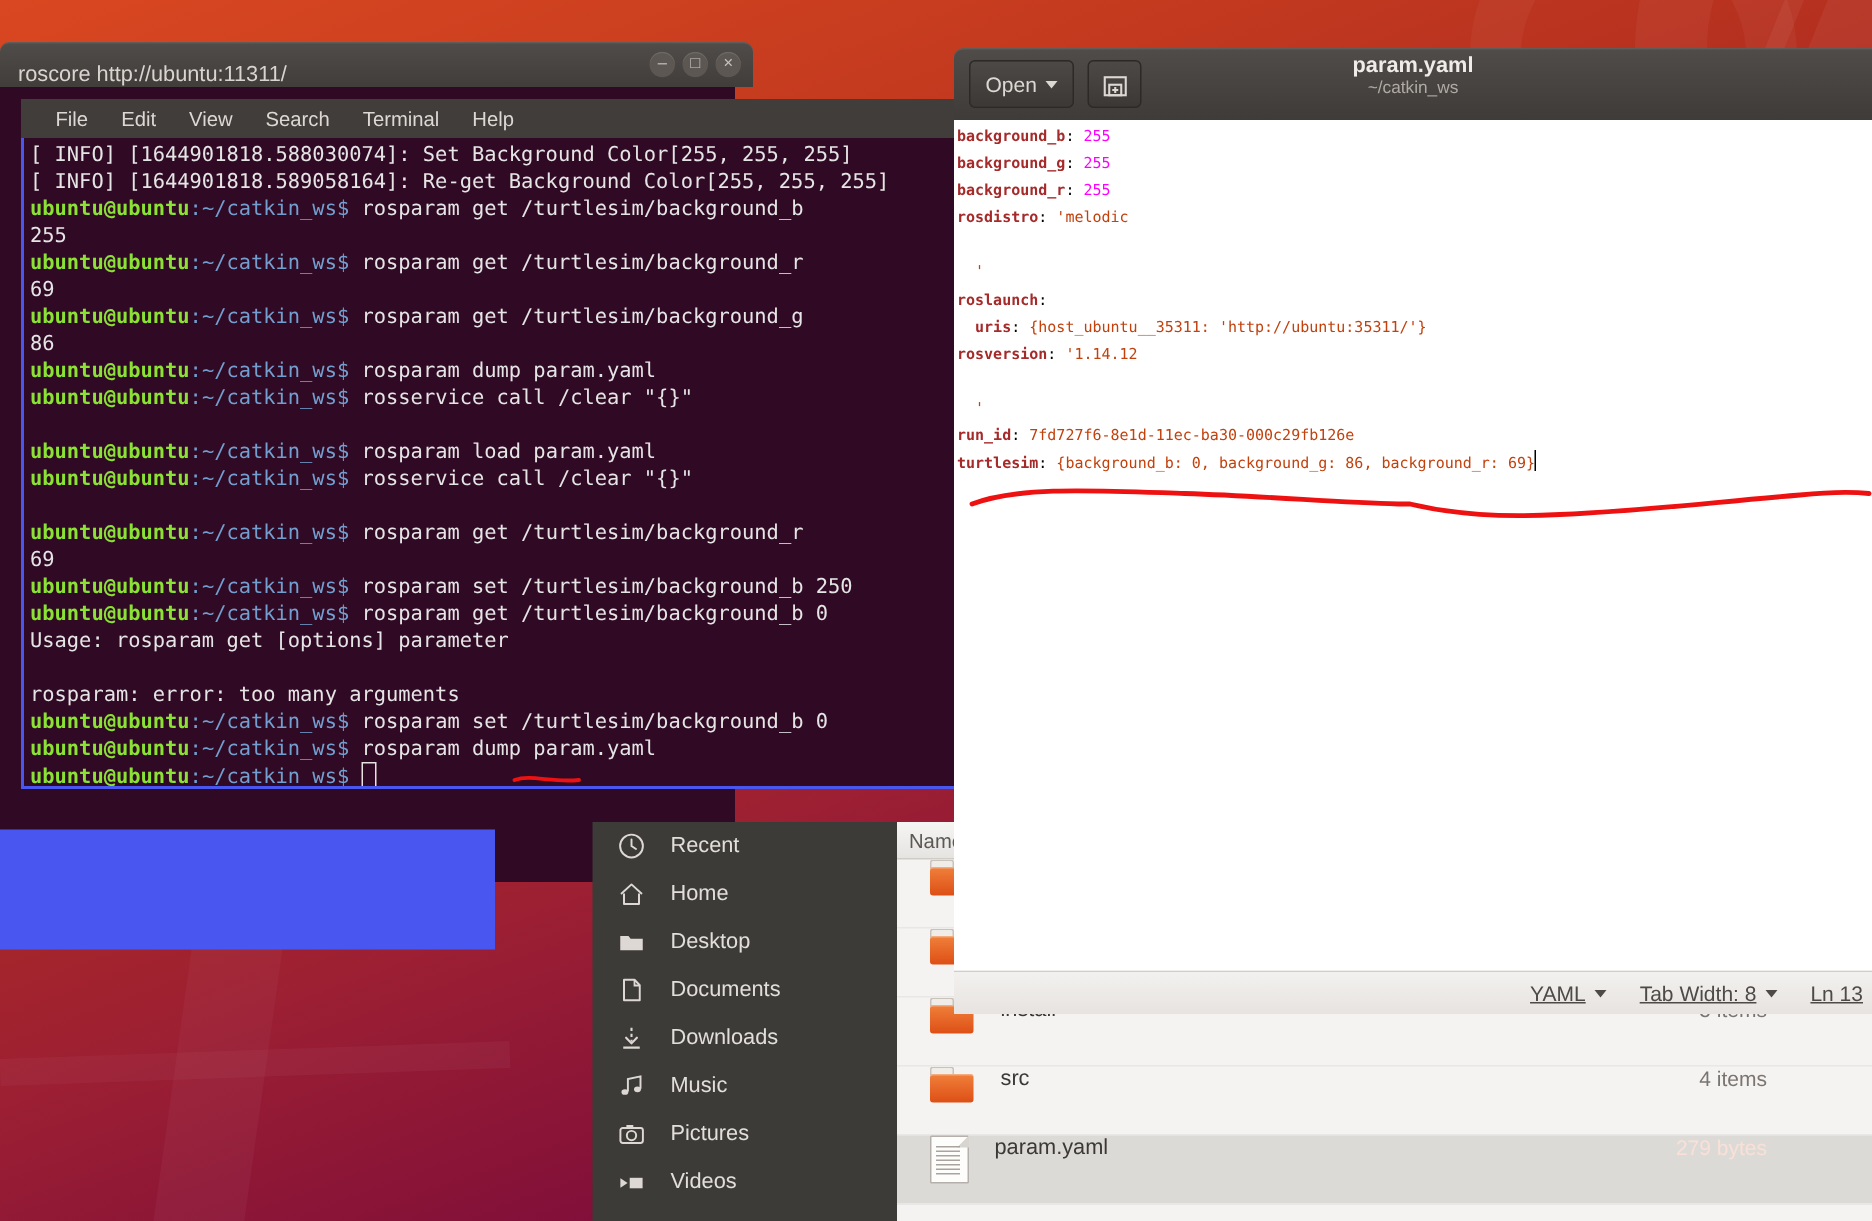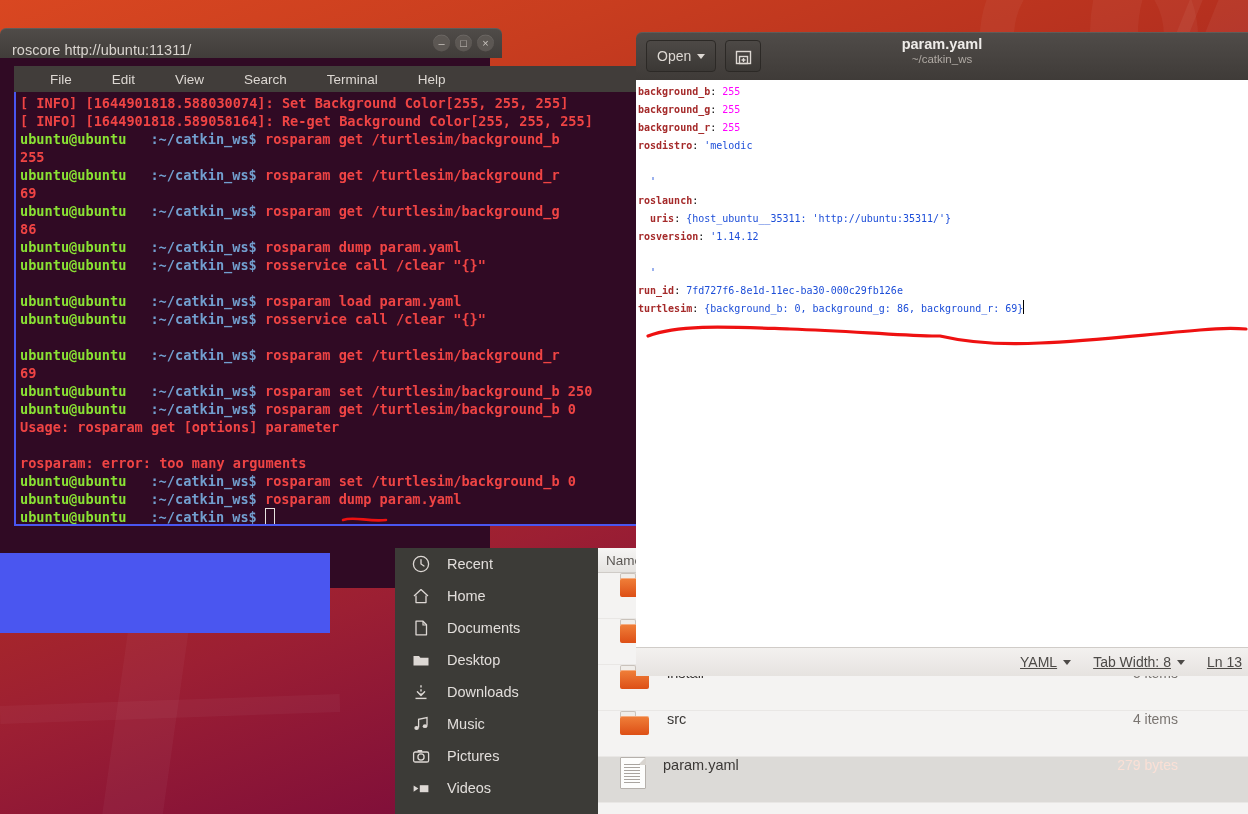--- a/index.html
+++ b/index.html
@@ -140,42 +140,42 @@
     position: absolute; left: 4px; height: 1px; background: #a9a49f; width: 16px;
   }
 
   
   #term-win { left: 14px; top: 66px; width: 640px; height: 490px; }
   #term-win .titlebar { height: 30px; width: 640px; justify-content: center; }
   #term-menubar {
     height: 26px; width: 640px;
     background: #413d3a;
     display: flex; align-items: center;
-    padding-left: 36px;
-    box-sizing: border-box;
-    gap: 40px;
+    padding-left: 23px;
+    box-sizing: border-box;
+    gap: 22px;
   }
   #term-menubar .mitem { color: #ddd8d3; font-size: 13.5px; }
   #term-body {
     width: 640px; height: 434px;
     background: #300a24;
     border-left: 2px solid #4a56f0;
     border-bottom: 2px solid #4a56f0;
     box-sizing: border-box;
     padding: 2px 0 0 4px;
     overflow: hidden;
     font-family: "DejaVu Sans Mono", "Liberation Mono", monospace;
     font-size: 13.6px;
     line-height: 18px;
     color: #e6e2df;
     white-space: pre;
   }
   .t-user { color: #8ae234; font-weight: bold; }
-  .t-path { color: #729fcf; font-weight: bold; padding-left: 24px; }
-  .t-plain { color: #ef4444; font-weight: bold; }
+  .t-path { color: #729fcf; font-weight: normal; }
+  .t-plain { color: #e5e5e5; }
   .t-cursor {
     display: inline-block; width: 8px; height: 15px;
     border: 1px solid #e6e2df; vertical-align: -3px;
   }
 
   
   #gedit-win { left: 636px; top: 32px; width: 612px; height: 644px; }
   #gedit-header {
     height: 48px; width: 612px;
     background: linear-gradient(to bottom,#504c49,#3f3b38);
@@ -212,21 +212,21 @@
     padding: 3px 0 0 2px;
     font-family: "DejaVu Sans Mono", "Liberation Mono", monospace;
     font-size: 10px;
     line-height: 18.1px;
     white-space: pre;
     position: relative;
     overflow: hidden;
   }
   .y-key { color: #a52a2a; font-weight: bold; }
   .y-num { color: #ff00ff; }
-  .y-str { color: #1d4ed8; }
+  .y-str { color: #c2410c; }
   .y-plain { color: #000; }
   .y-caret { display:inline-block; width:1px; height:14px; background:#000; vertical-align:-2px; }
   #gedit-statusbar {
     width: 612px; height: 29px;
     background: linear-gradient(to bottom,#f3f1ef,#e6e3e0);
     border-top: 1px solid #d0ccc8;
     box-sizing: border-box;
     display: flex; align-items: center; justify-content: flex-end;
     gap: 22px; padding-right: 6px;
     color: #4d4a47; font-size: 14px;
@@ -289,33 +289,33 @@
             <svg xmlns="http://www.w3.org/2000/svg" width="18" height="18" viewBox="0 0 18 18">
               <path d="M2 9 L9 2.6 L16 9" fill="none" stroke="#ddd8d4" stroke-width="1.3" stroke-linejoin="round"></path>
               <path d="M4 8.6 V15.6 H14 V8.6" fill="none" stroke="#ddd8d4" stroke-width="1.3" stroke-linejoin="round"></path>
             </svg>
           </span>
           <span>Home</span>
         </div>
         <div class="side-item">
           <span class="sicon">
             <svg xmlns="http://www.w3.org/2000/svg" width="18" height="18" viewBox="0 0 18 18">
+              <path d="M1.5 5 H7 L8.4 6.8 H16.5 V14.5 H1.5 Z" fill="#ddd8d4"></path>
+            </svg>
+          </span>
+          <span>Desktop</span>
+        </div>
+        <div class="side-item">
+          <span class="sicon">
+            <svg xmlns="http://www.w3.org/2000/svg" width="18" height="18" viewBox="0 0 18 18">
               <path d="M4 2.2 H11 L14.5 5.8 V15.8 H4 Z" fill="none" stroke="#ddd8d4" stroke-width="1.3" stroke-linejoin="round"></path>
               <path d="M11 2.2 V6 H14.5" fill="none" stroke="#ddd8d4" stroke-width="1.2"></path>
             </svg>
           </span>
           <span>Documents</span>
-        </div>
-        <div class="side-item">
-          <span class="sicon">
-            <svg xmlns="http://www.w3.org/2000/svg" width="18" height="18" viewBox="0 0 18 18">
-              <path d="M1.5 5 H7 L8.4 6.8 H16.5 V14.5 H1.5 Z" fill="#ddd8d4"></path>
-            </svg>
-          </span>
-          <span>Desktop</span>
         </div>
         <div class="side-item">
           <span class="sicon">
             <svg xmlns="http://www.w3.org/2000/svg" width="18" height="18" viewBox="0 0 18 18">
               <path d="M9 2.2 V11.5" stroke="#ddd8d4" stroke-width="1.4" stroke-dasharray="2.2 1.8"></path>
               <path d="M5.4 8.8 L9 12.6 L12.6 8.8" fill="none" stroke="#ddd8d4" stroke-width="1.4" stroke-linejoin="round" stroke-linecap="round"></path>
               <path d="M3.5 15.4 H14.5" stroke="#ddd8d4" stroke-width="1.4"></path>
             </svg>
           </span>
           <span>Downloads</span>

